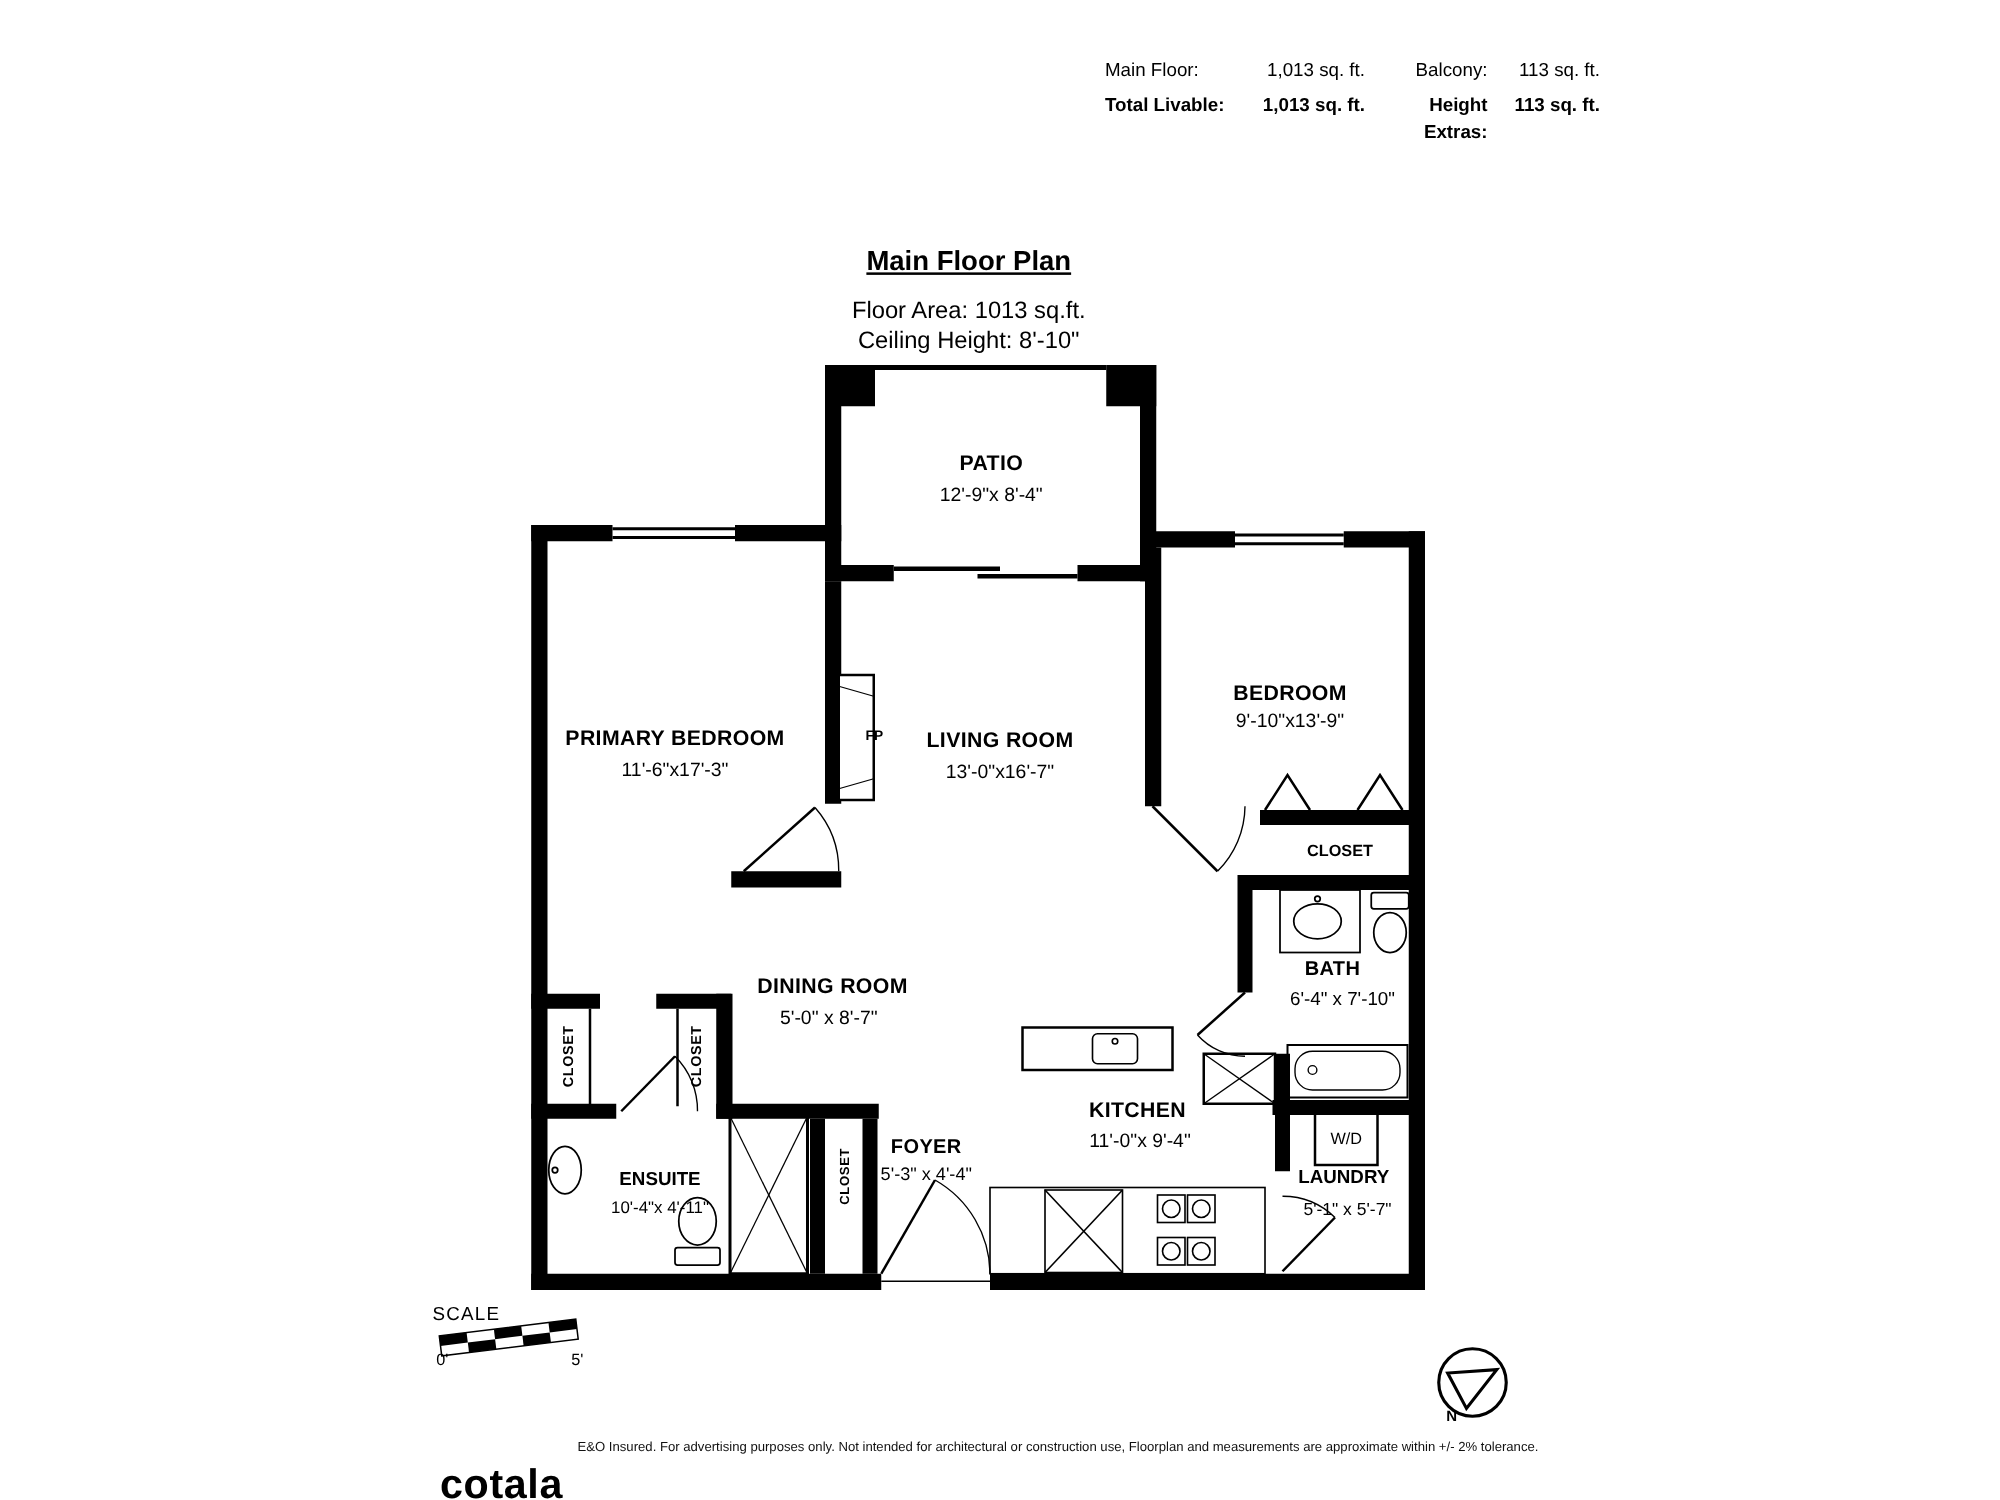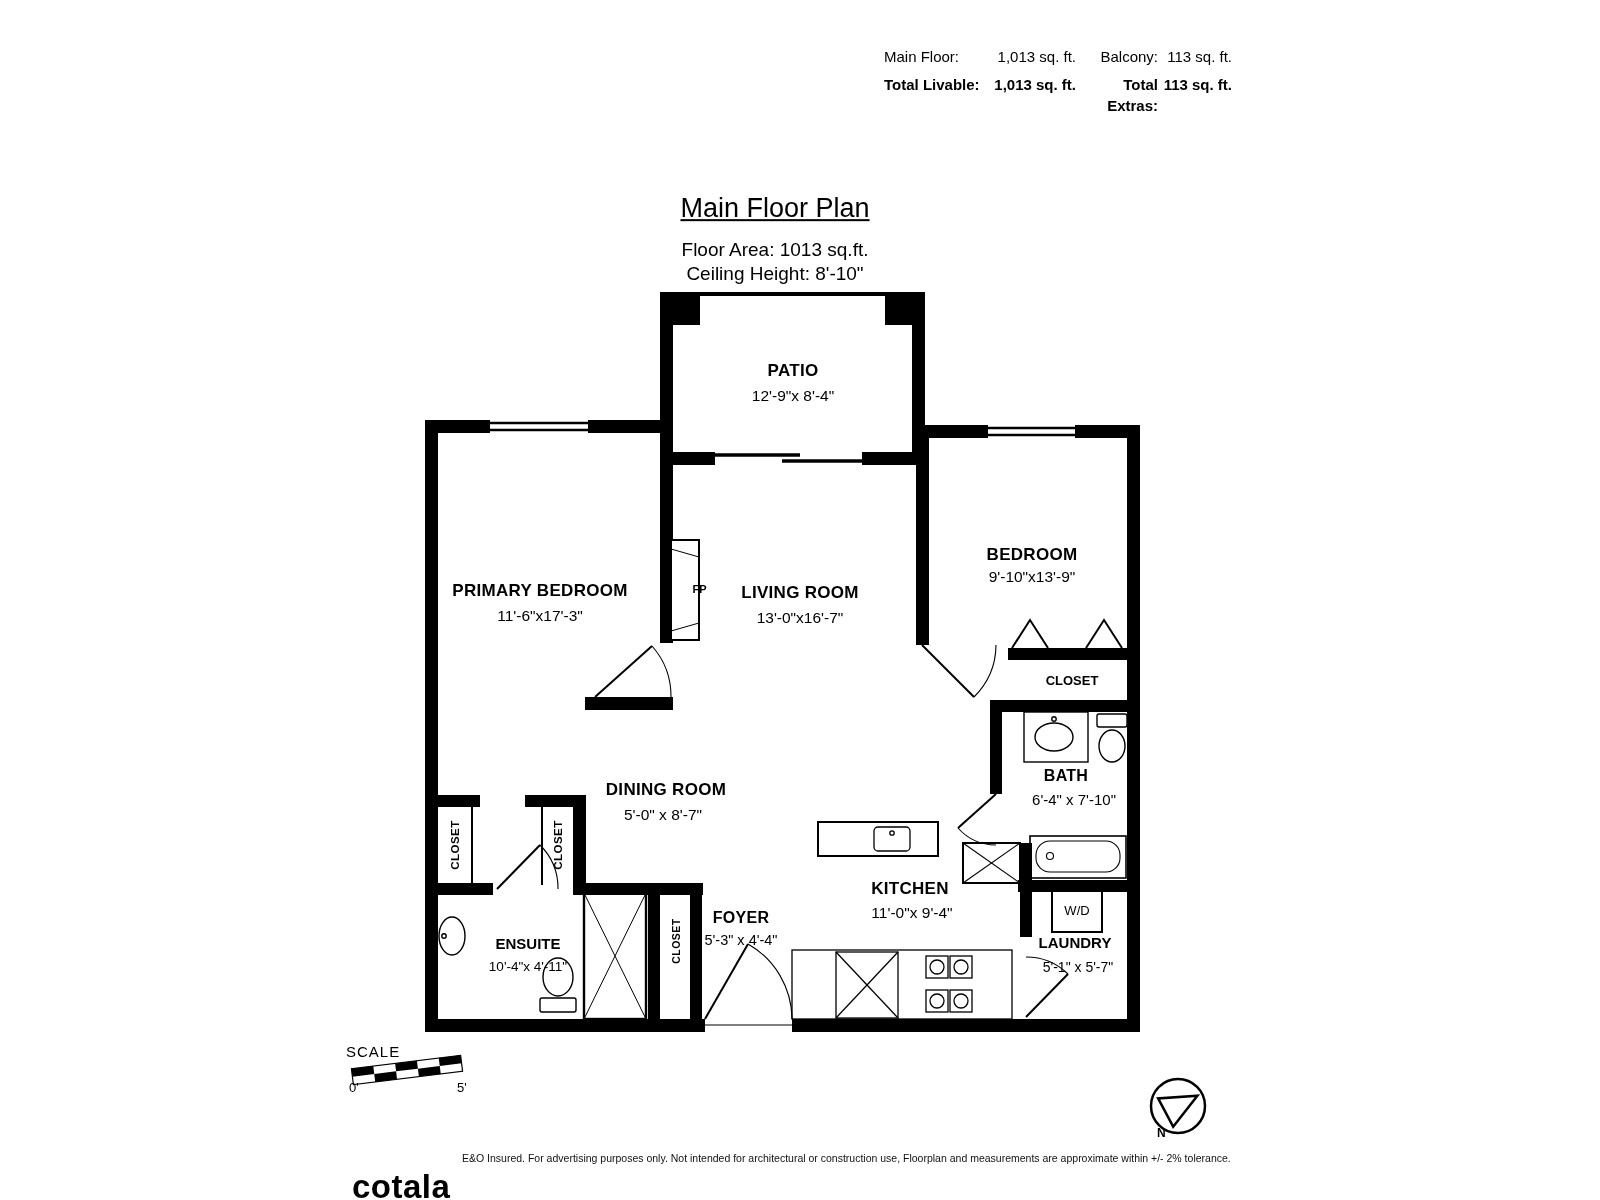--- a/index.html
+++ b/index.html
@@ -29,26 +29,26 @@
     white-space:nowrap;
   }
   .hdr-title {
     position:absolute; transform:translate(-50%,-50%);
     font-weight:bold; font-size:25px; white-space:nowrap;
   }
   .stats { position:absolute; left:884px; top:46px; }
   .stats-row {
     display:grid;
     grid-template-columns:100px 92px 82px 74px;
-    column-gap:0px;
+    column-gap:16px;
     font-size:15px; line-height:21px; margin-bottom:7px;
   }
   .stats-row .num { text-align:right; }
   .stats-row.bold { font-weight:bold; }
-  .plan-title { font-weight:normal; font-size:27px; text-decoration:underline; }
+  .plan-title { font-weight:bold; font-size:22px; text-decoration:underline; }
   .plan-sub { font-size:19px;margin-top:12px; }
   .scale-word { position:absolute; font-size:15px; letter-spacing:1px; }
   .scale-num { position:absolute; font-size:13px; }
   .north-n { position:absolute; font-size:12px; font-weight:bold; }
   .logo { position:absolute; font-size:33px; font-weight:bold; letter-spacing:.5px;margin-top:32px; }
   .disclaimer { position:absolute; font-size:10.5px; white-space:nowrap; color:#111; }
 </style>
 </head>
 <body>
 
@@ -220,21 +220,21 @@
   <div class="stats">
     <div class="stats-row">
       <span>Main Floor:</span>
       <span class="num">1,013 sq. ft.</span>
       <span style="text-align:right">Balcony:</span>
       <span class="num">113 sq. ft.</span>
     </div>
     <div class="stats-row bold">
       <span>Total Livable:</span>
       <span class="num">1,013 sq. ft.</span>
-      <span style="text-align:right">Total Extras:</span>
+      <span style="text-align:right">Height Extras:</span>
       <span class="num">113 sq. ft.</span>
     </div>
   </div>
 
   <div class="lbl plan-title" style="left:775px; top:209px;">Main Floor Plan</div>
   <div class="lbl plan-sub" style="left:775px; top:238px;">Floor Area: 1013 sq.ft.</div>
   <div class="lbl plan-sub" style="left:775px; top:262px;">Ceiling Height: 8'-10"</div>
 
   <div class="lbl room-name" style="left:793px; top:371px;">PATIO</div>
   <div class="lbl room-dims" style="left:793px; top:396px;">12'-9"x 8'-4"</div>

